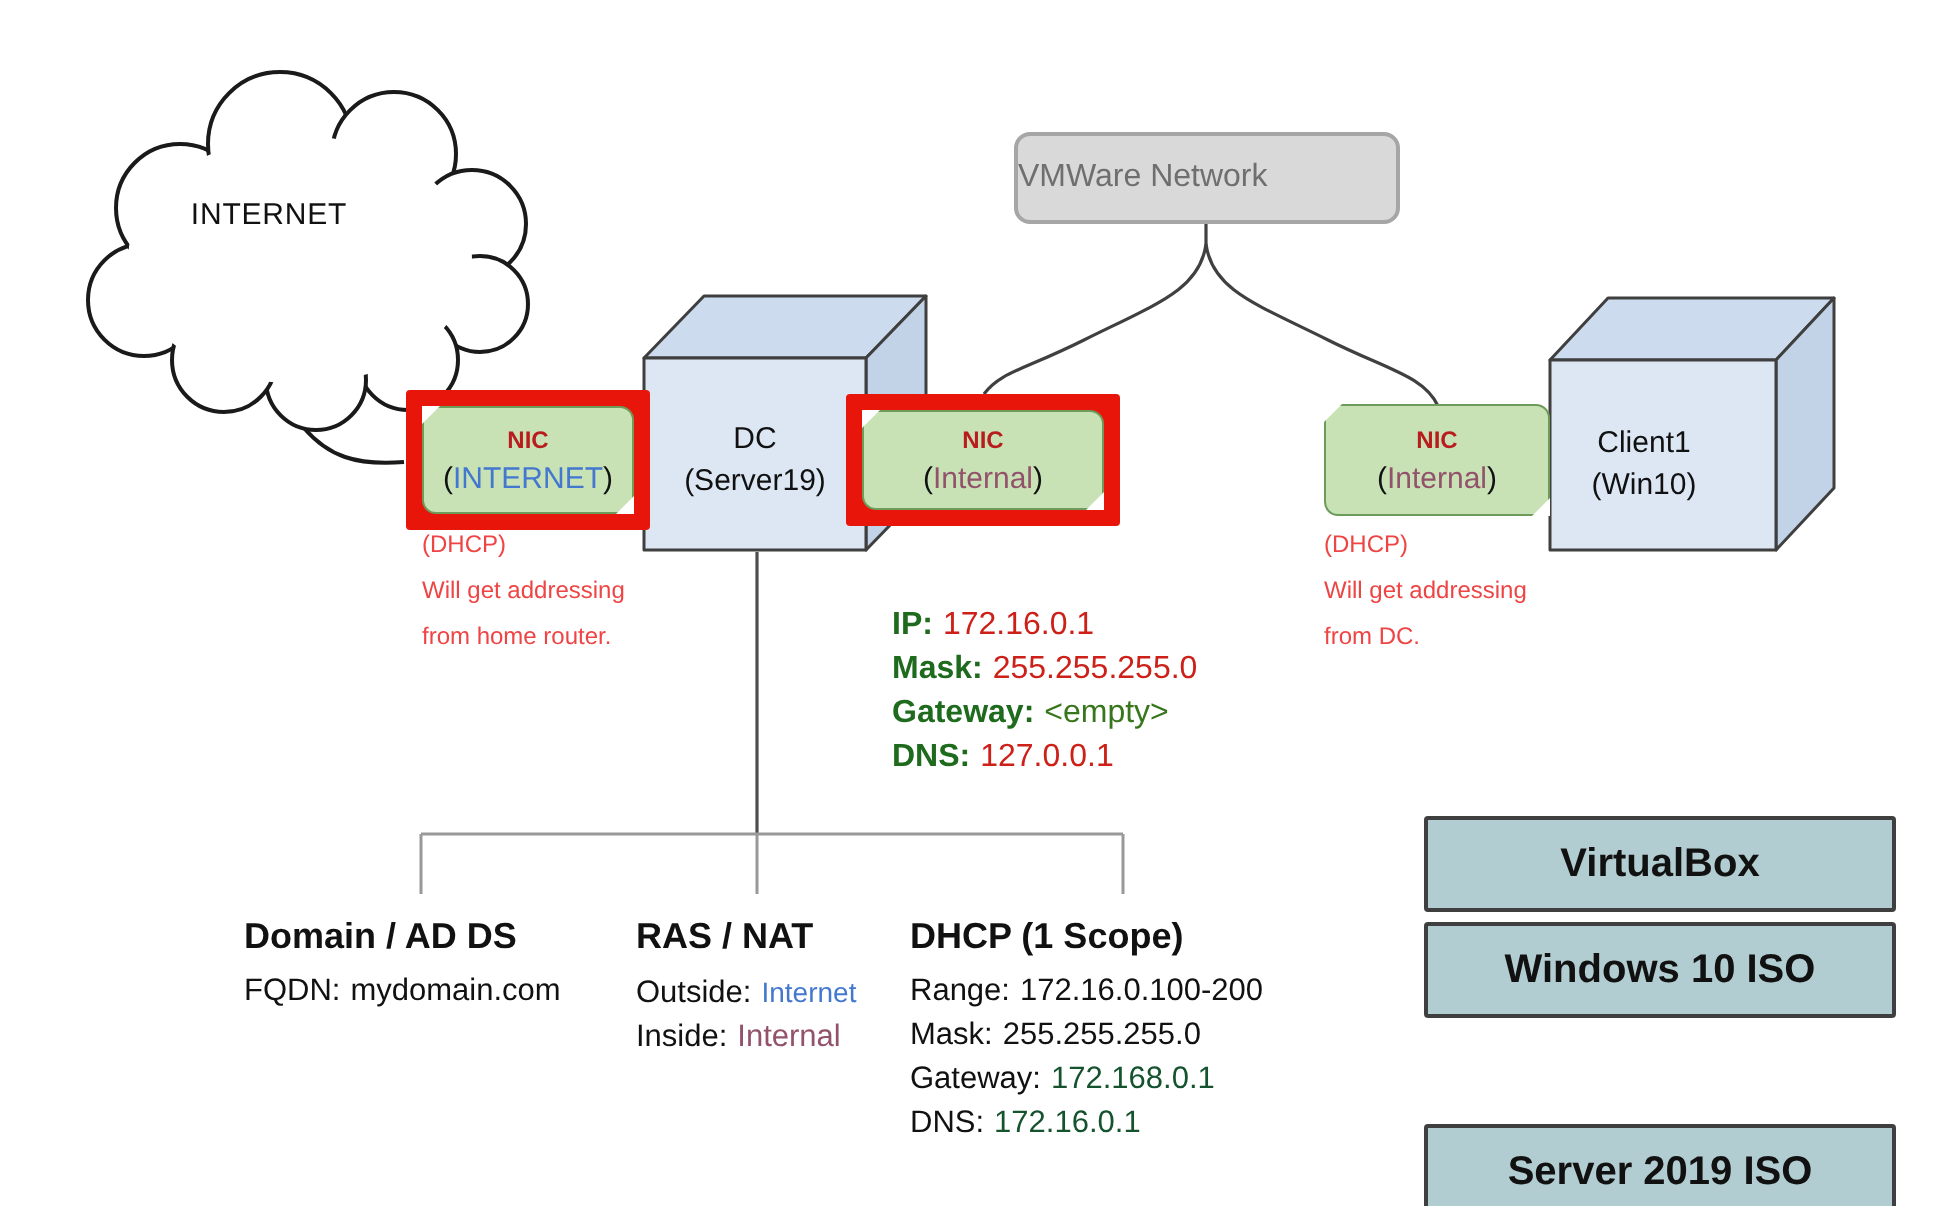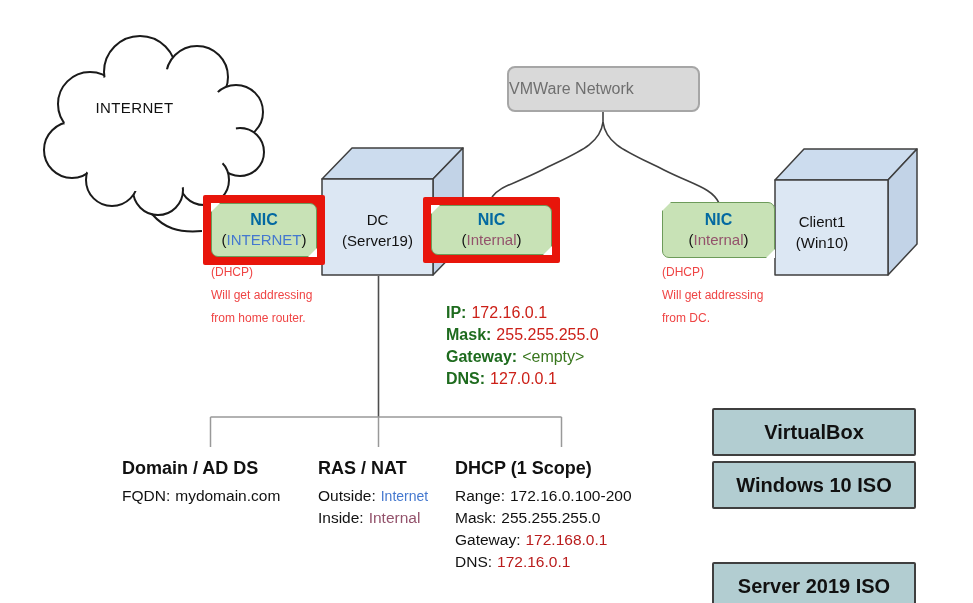--- a/index.html
+++ b/index.html
@@ -19,21 +19,21 @@
        font-size:16px;color:#6f6f6f;}
 
   
   .nic-red{background:#e8150b;padding:8px;box-sizing:border-box;border-radius:2px;}
   .nic{position:relative;background:#c8e2b6;border:1.6px solid #6d9b5a;border-radius:7px;
        width:100%;height:100%;box-sizing:border-box;display:flex;flex-direction:column;
        align-items:center;justify-content:center;line-height:20px;}
   .nic-plain{position:absolute;background:#c8e2b6;border:1.6px solid #6d9b5a;border-radius:7px;
        box-sizing:border-box;display:flex;flex-direction:column;align-items:center;
        justify-content:center;line-height:20px;}
-  .nic-title{font-size:16px;font-weight:bold;color:#0369a1;}
+  .nic-title{font-size:12px;font-weight:bold;color:#b91c1c;}
   .nic-net{font-size:15px;color:#111;}
   .net-blue{color:#4478cf;}
   .net-purple{color:#93526b;}
   .fold-tl{position:absolute;top:-1px;left:-1px;width:0;height:0;
            border-top:9px solid #fff;border-right:9px solid transparent;}
   .fold-br{position:absolute;bottom:-1px;right:-1px;width:0;height:0;
            border-bottom:9px solid #fff;border-left:9px solid transparent;}
 
   
   .cube-label{text-align:center;font-size:15px;line-height:21px;color:#111;}
@@ -46,24 +46,24 @@
   .lbl{font-weight:bold;color:#1e6b1e;margin-right:5px;}
   .val-red{color:#cc2018;}
   .val-green{color:#38761d;}
 
   
   .role-title{font-size:18px;font-weight:bold;color:#111;margin:0 0 6px 0;white-space:nowrap;}
   .role-line{font-size:15.5px;line-height:22px;color:#111;white-space:nowrap;}
   .rlbl{margin-right:5px;}
   .rval-blue{color:#4478cf;font-size:14px;}
   .rval-purple{color:#93526b;}
-  .rval-red{color:#b91c1c;}
-
-  
-  .res{left:712px;width:204px;height:48px;background:#b2cdd1;border:2px solid #3f3f3f;
+  .rval-red{color:#14532d;}
+
+  
+  .res{left:712px;width:236px;height:48px;background:#b2cdd1;border:2px solid #3f3f3f;
        border-radius:2px;box-sizing:border-box;display:flex;align-items:center;
        justify-content:center;font-size:20px;font-weight:bold;color:#111;}
 </style>
 </head>
 <body>
 
 <div class="stage">
 
   <svg width="973" height="603" viewBox="0 0 973 603">
 

